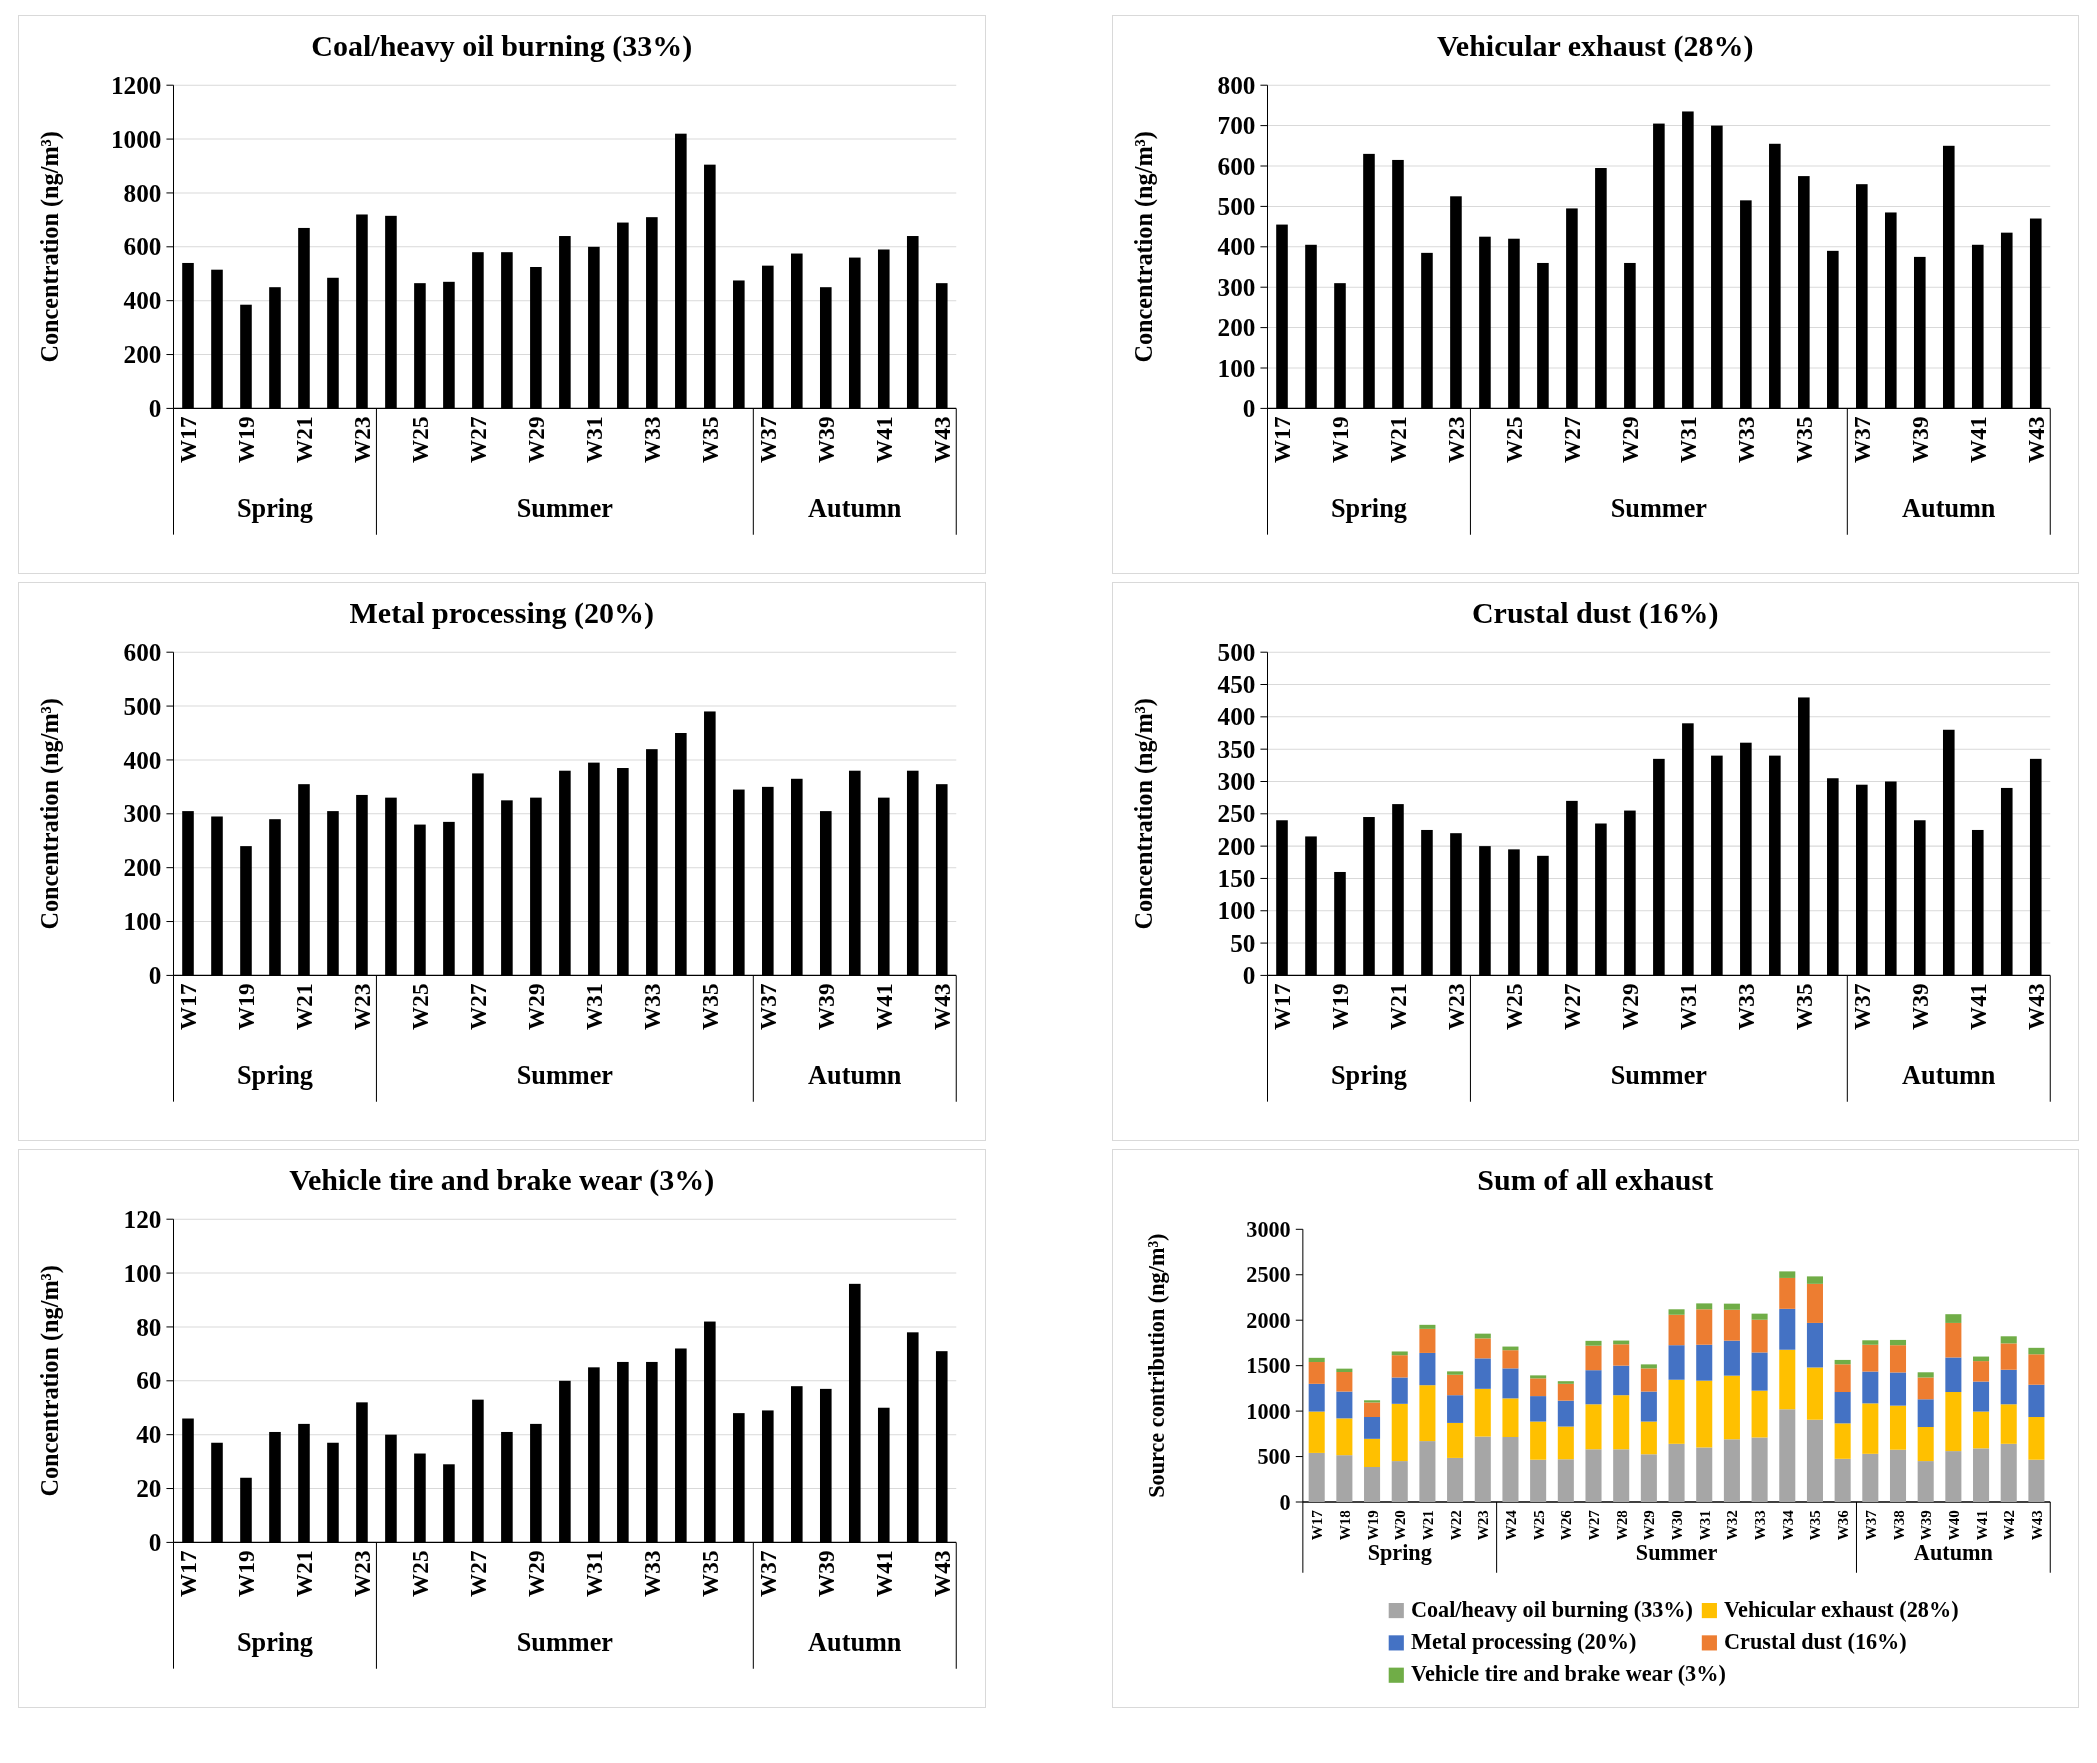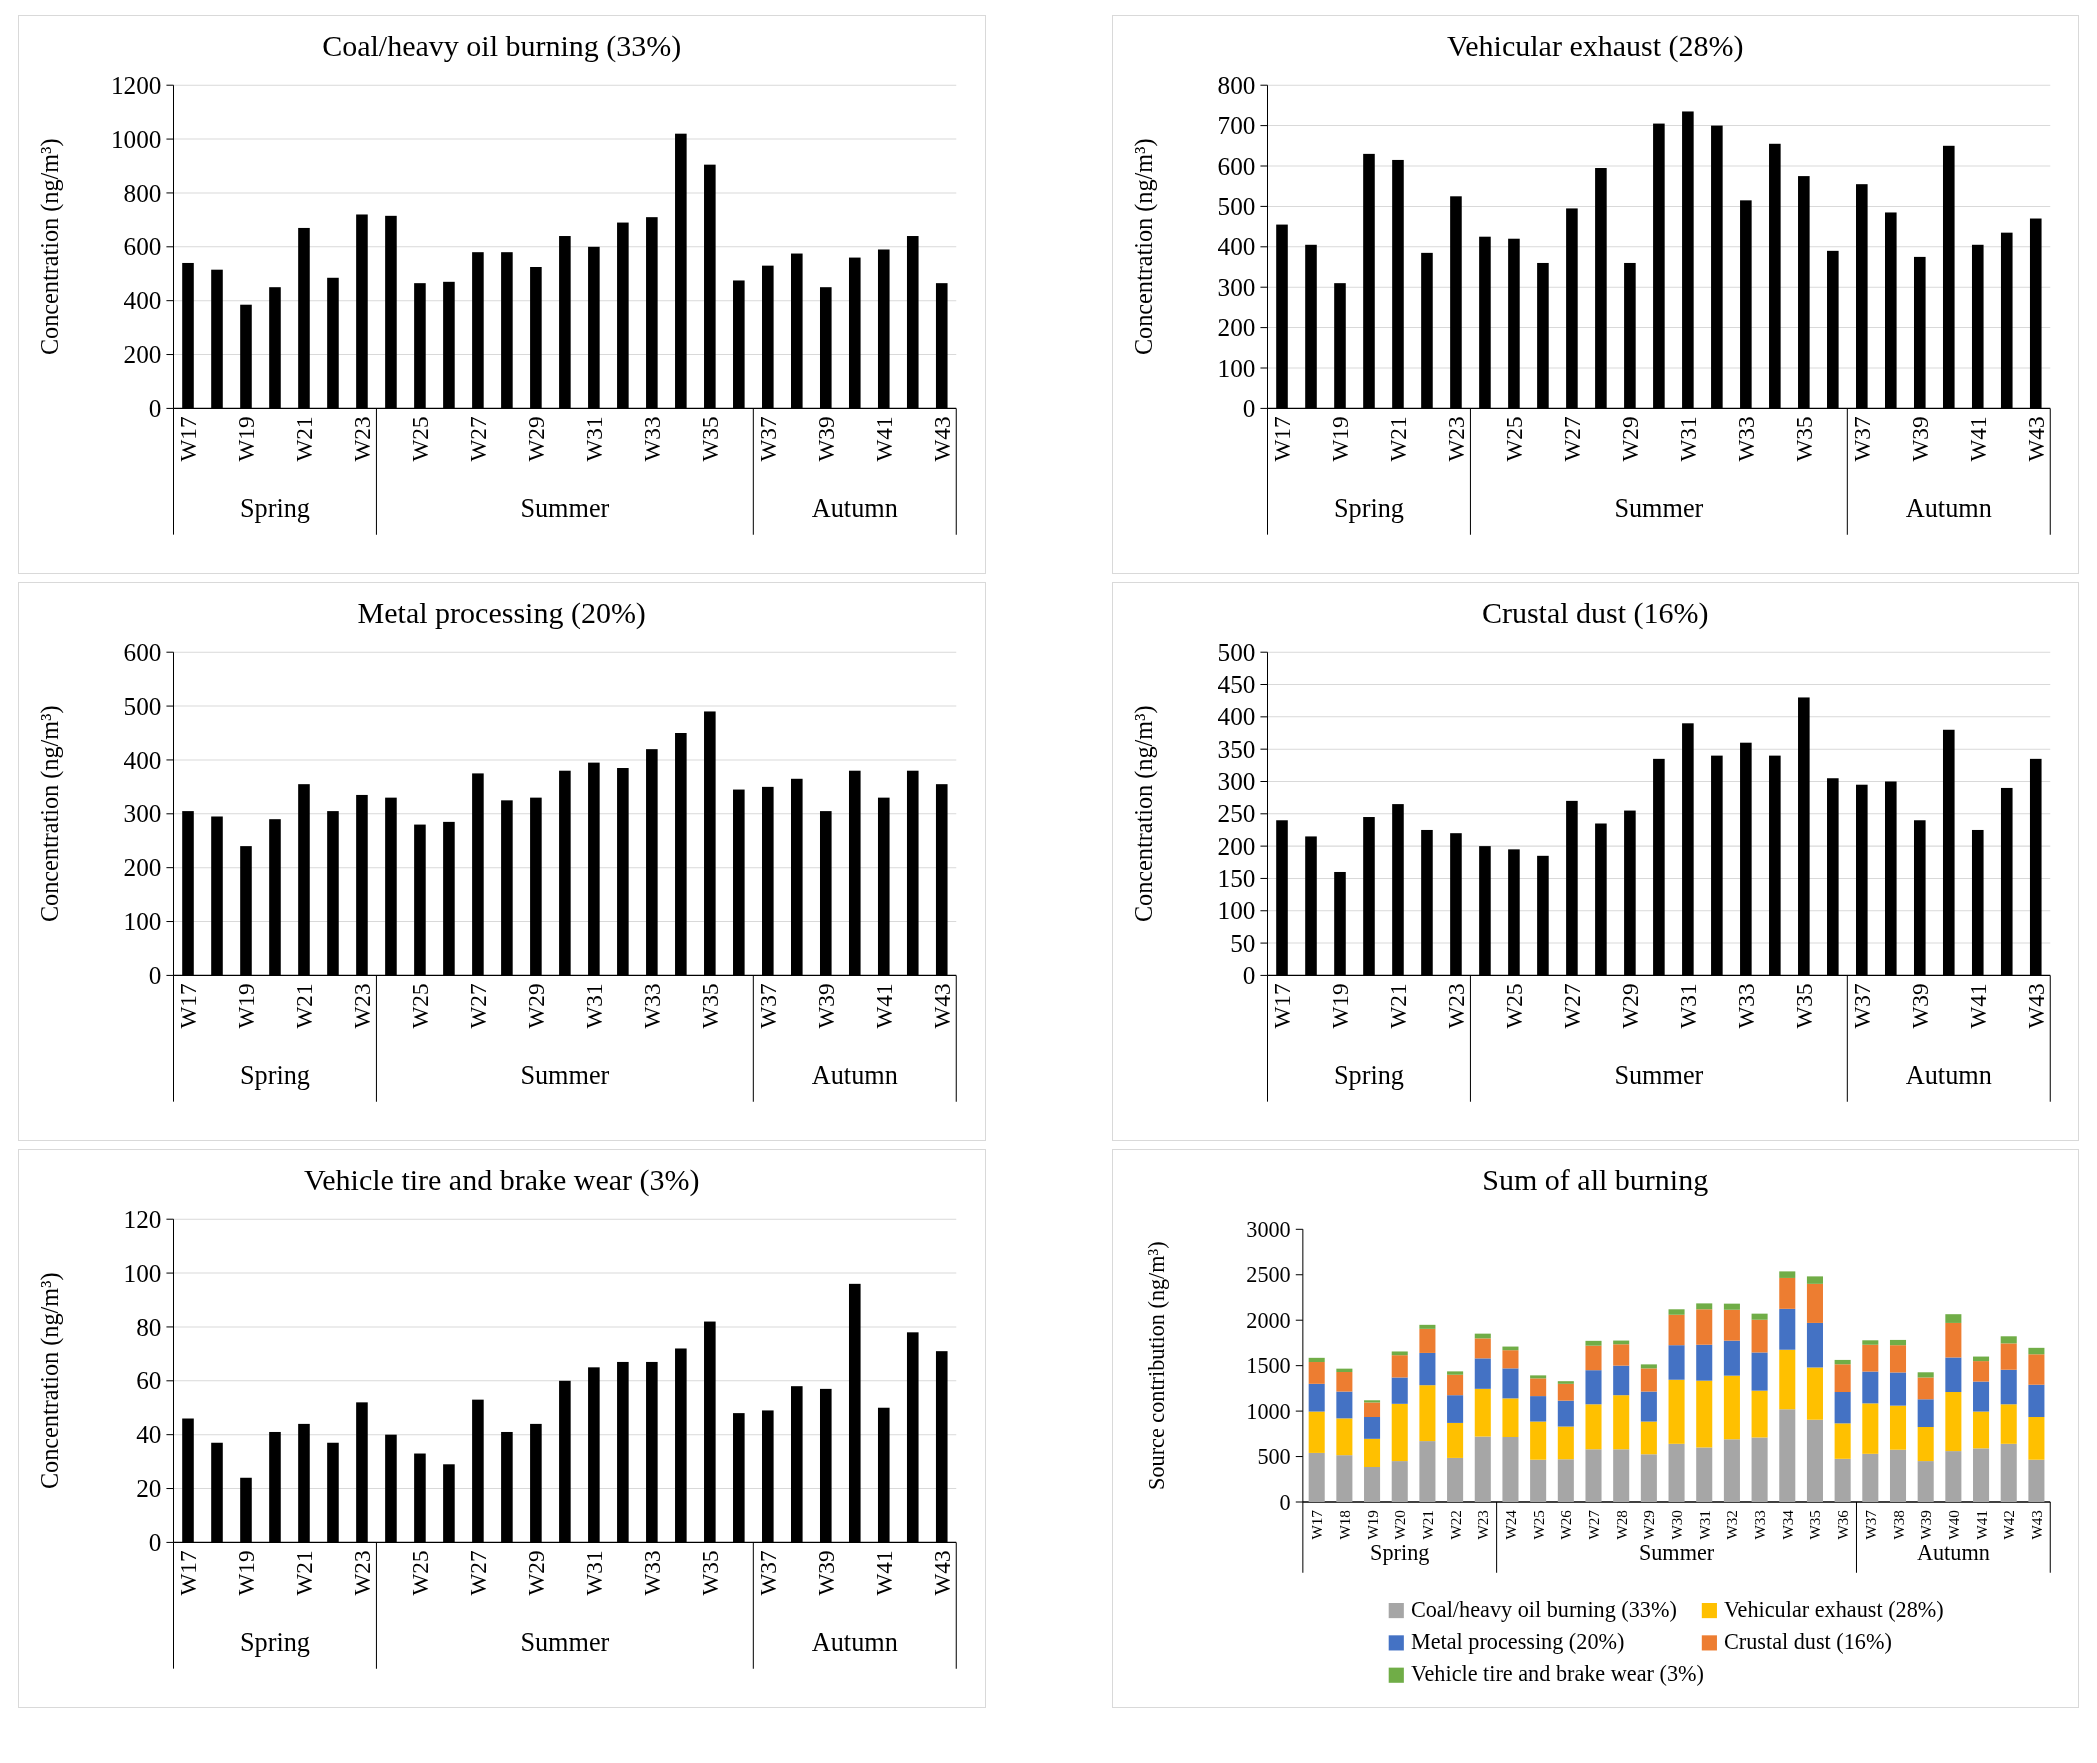--- a/index.html
+++ b/index.html
@@ -1,17 +1,17 @@
 <!DOCTYPE html>
 <html style="font-size:8px"><head>
 <meta charset="utf-8">
 <style>
   html,body{margin:0;padding:0;background:#ffffff;}
   body{width:2097px;font-family:"Liberation Serif",serif;}
-  .grid{display:grid;grid-template-columns:1fr 1fr;column-gap:126px;row-gap:8px;padding:15px 18px;}
+  .grid{display:grid;grid-template-columns:1fr 1fr;column-gap:126px;row-gap:8px;padding:15px 18px;font-weight:bold;}
   .panel{border:1px solid #d9d9d9;background:#fff;padding:5px 3px 3px;}
   .chart-title{text-align:center;font-size:30px;color:#000;padding:8px 0 2px;font-family:"Liberation Serif",serif;}
   svg{width:100%;display:block;}
   svg text{font-family:"Liberation Serif",serif;fill:#000;}
 </style>
 </head>
 <body>
 
 <div class="grid">
 
@@ -422,21 +422,21 @@
           <line x1="1448.148148148148" y1="680" x2="1448.148148148148" y2="930" stroke="#000000" stroke-width="2"></line>
           <line x1="1850" y1="680" x2="1850" y2="930" stroke="#000000" stroke-width="2"></line>
           <text x="500.9259259259259" y="895" text-anchor="middle" font-size="52">Spring</text>
           <text x="1075" y="895" text-anchor="middle" font-size="52">Summer</text>
           <text x="1649.074074074074" y="895" text-anchor="middle" font-size="52">Autumn</text>
         </g>
       </svg>
   </div>
 
   <div class="panel">
-    <div class="chart-title">Sum of all burning</div>
+    <div class="chart-title">Sum of all exhaust</div>
     <svg viewBox="0 0 1900 1000">
         <g>
           <line x1="356" y1="600" x2="370" y2="600" stroke="#000000" stroke-width="2"></line>
           <text x="346" y="614.96" text-anchor="end" font-size="44">0</text>
           <line x1="356" y1="510" x2="370" y2="510" stroke="#000000" stroke-width="2"></line>
           <text x="346" y="524.96" text-anchor="end" font-size="44">500</text>
           <line x1="356" y1="420" x2="370" y2="420" stroke="#000000" stroke-width="2"></line>
           <text x="346" y="434.96" text-anchor="end" font-size="44">1000</text>
           <line x1="356" y1="330" x2="370" y2="330" stroke="#000000" stroke-width="2"></line>
           <text x="346" y="344.96" text-anchor="end" font-size="44">1500</text>

